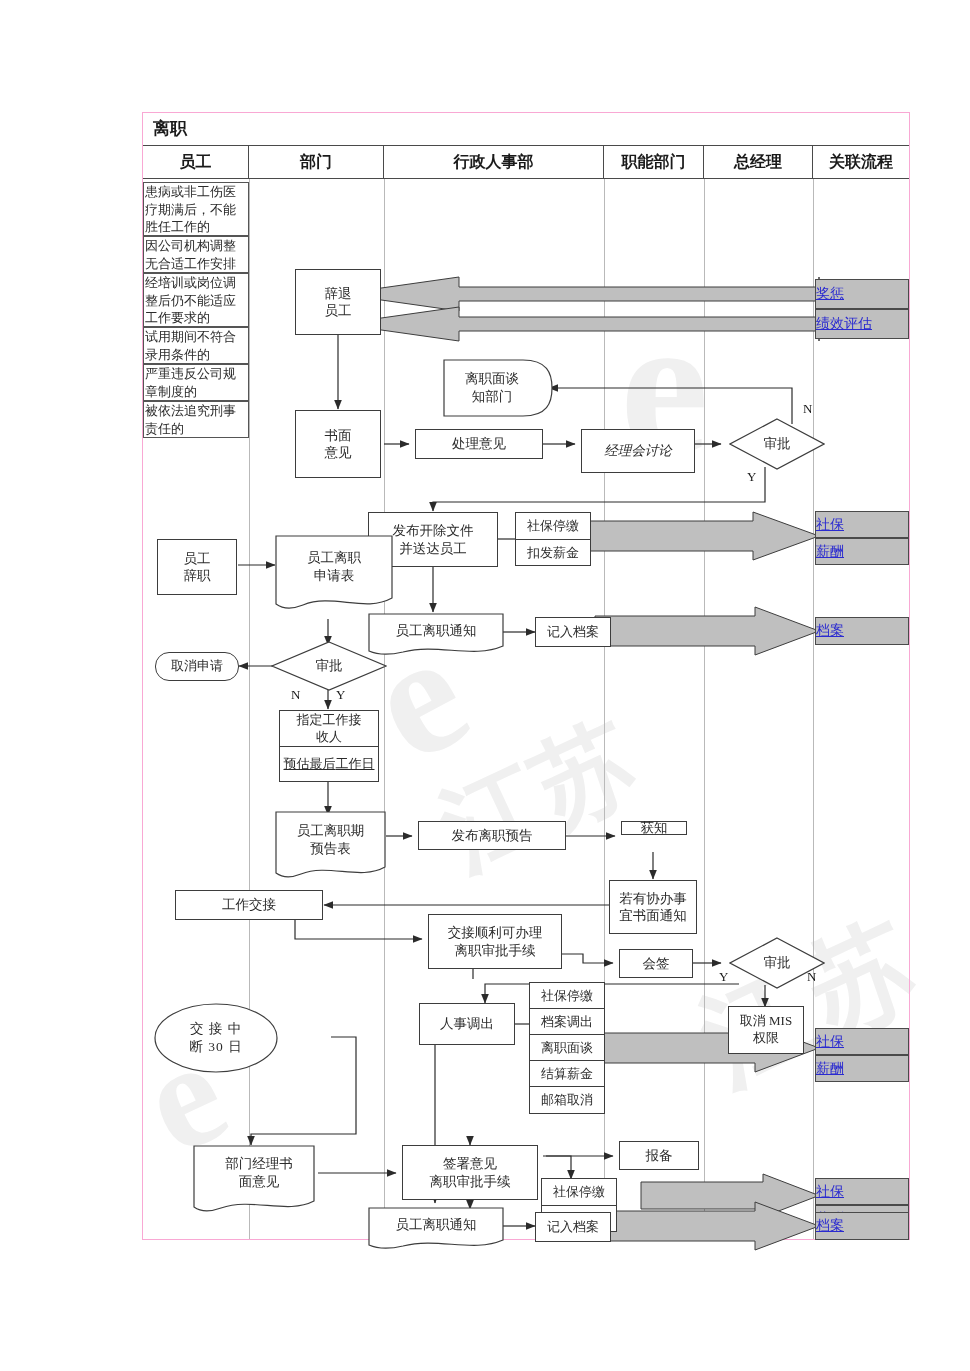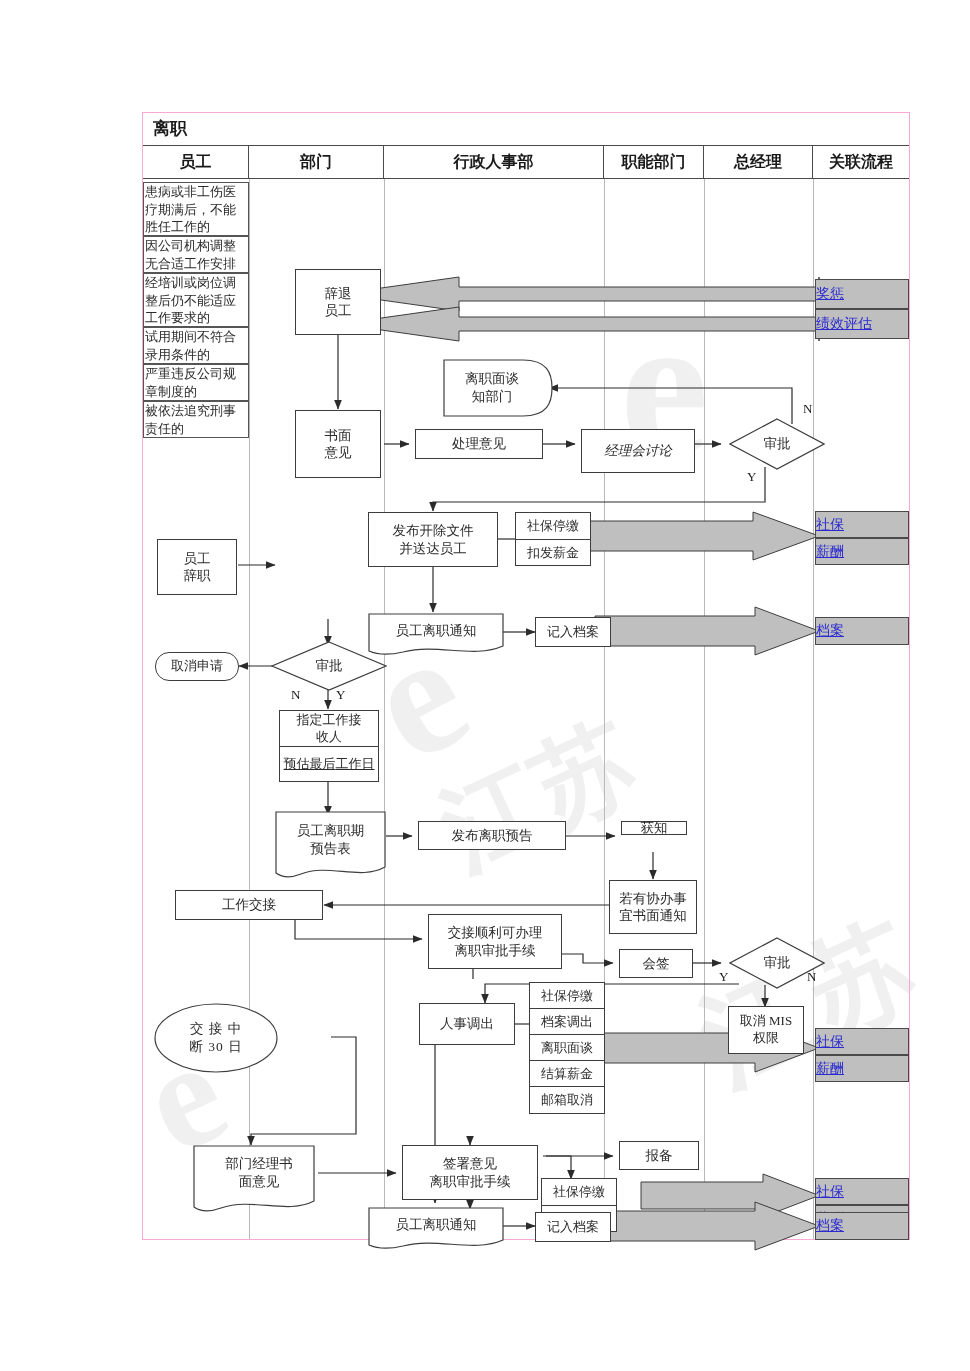--- a/index.html
+++ b/index.html
@@ -417,20 +417,29 @@
 
     <div class="stack" style="left:392px; top:438px; width:76px; height:30px;">
       <div class="row" style="height:28px;">记入档案</div>
     </div>
 
     <div class="node" style="left:14px; top:360px; width:80px; height:56px;">
       <span class="ln">员工</span>
       <span class="ln">辞职</span>
     </div>
 
+    <div class="doc" style="left:132px; top:356px; width:118px; height:80px;">
+      <svg width="118" height="80" viewBox="0 0 118 80">
+        <path d="M1,1 L117,1 L117,63 C90,78 58,58 28,70 C18,74 8,74 1,69 Z" fill="#ffffff" stroke="#3d3d3d" stroke-width="1.2"></path>
+      </svg>
+      <div class="doc-txt" style="height:64px;">
+        <span class="ln">员工离职</span>
+        <span class="ln">申请表</span>
+      </div>
+    </div>
 
     <div class="node thin" style="left:12px; top:473px; width:84px; height:29px;border-radius:14px;">
       <span class="ln">取消申请</span>
     </div>
 
     <div class="diamond" style="left:128px; top:462px; width:116px; height:50px;">
       <svg width="116" height="50" viewBox="0 0 116 50">
         <path d="M58,1 L115,25 L58,49 L1,25 Z" fill="#ffffff" stroke="#3d3d3d" stroke-width="1.2"></path>
       </svg>
       <div class="dtxt">审批</div>

